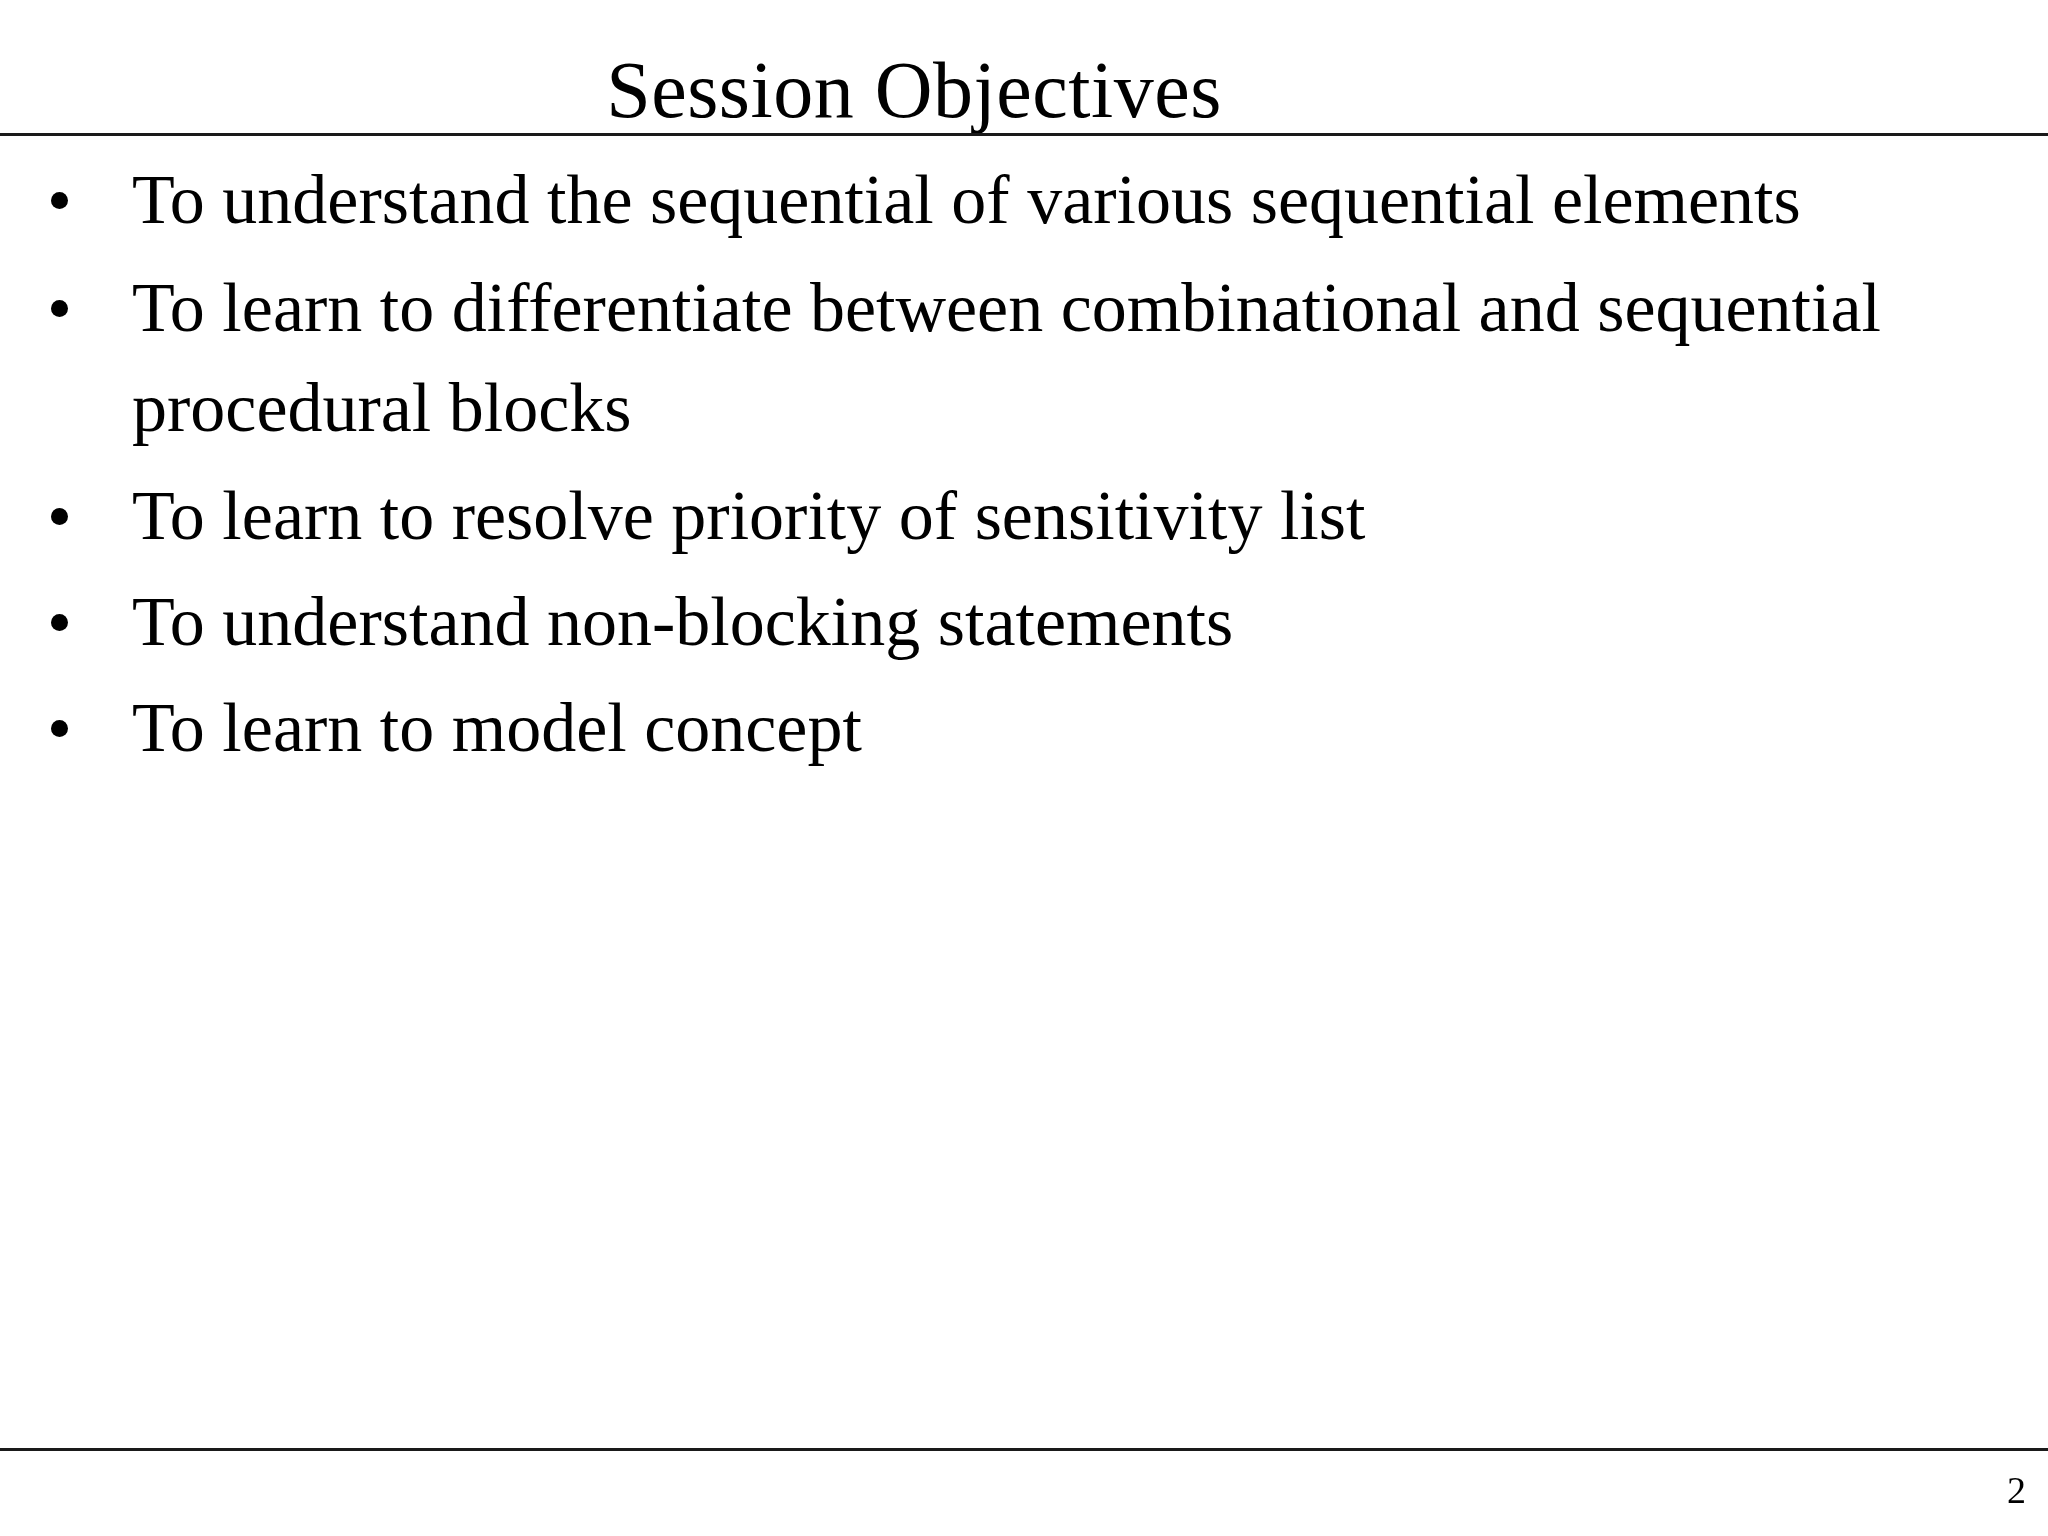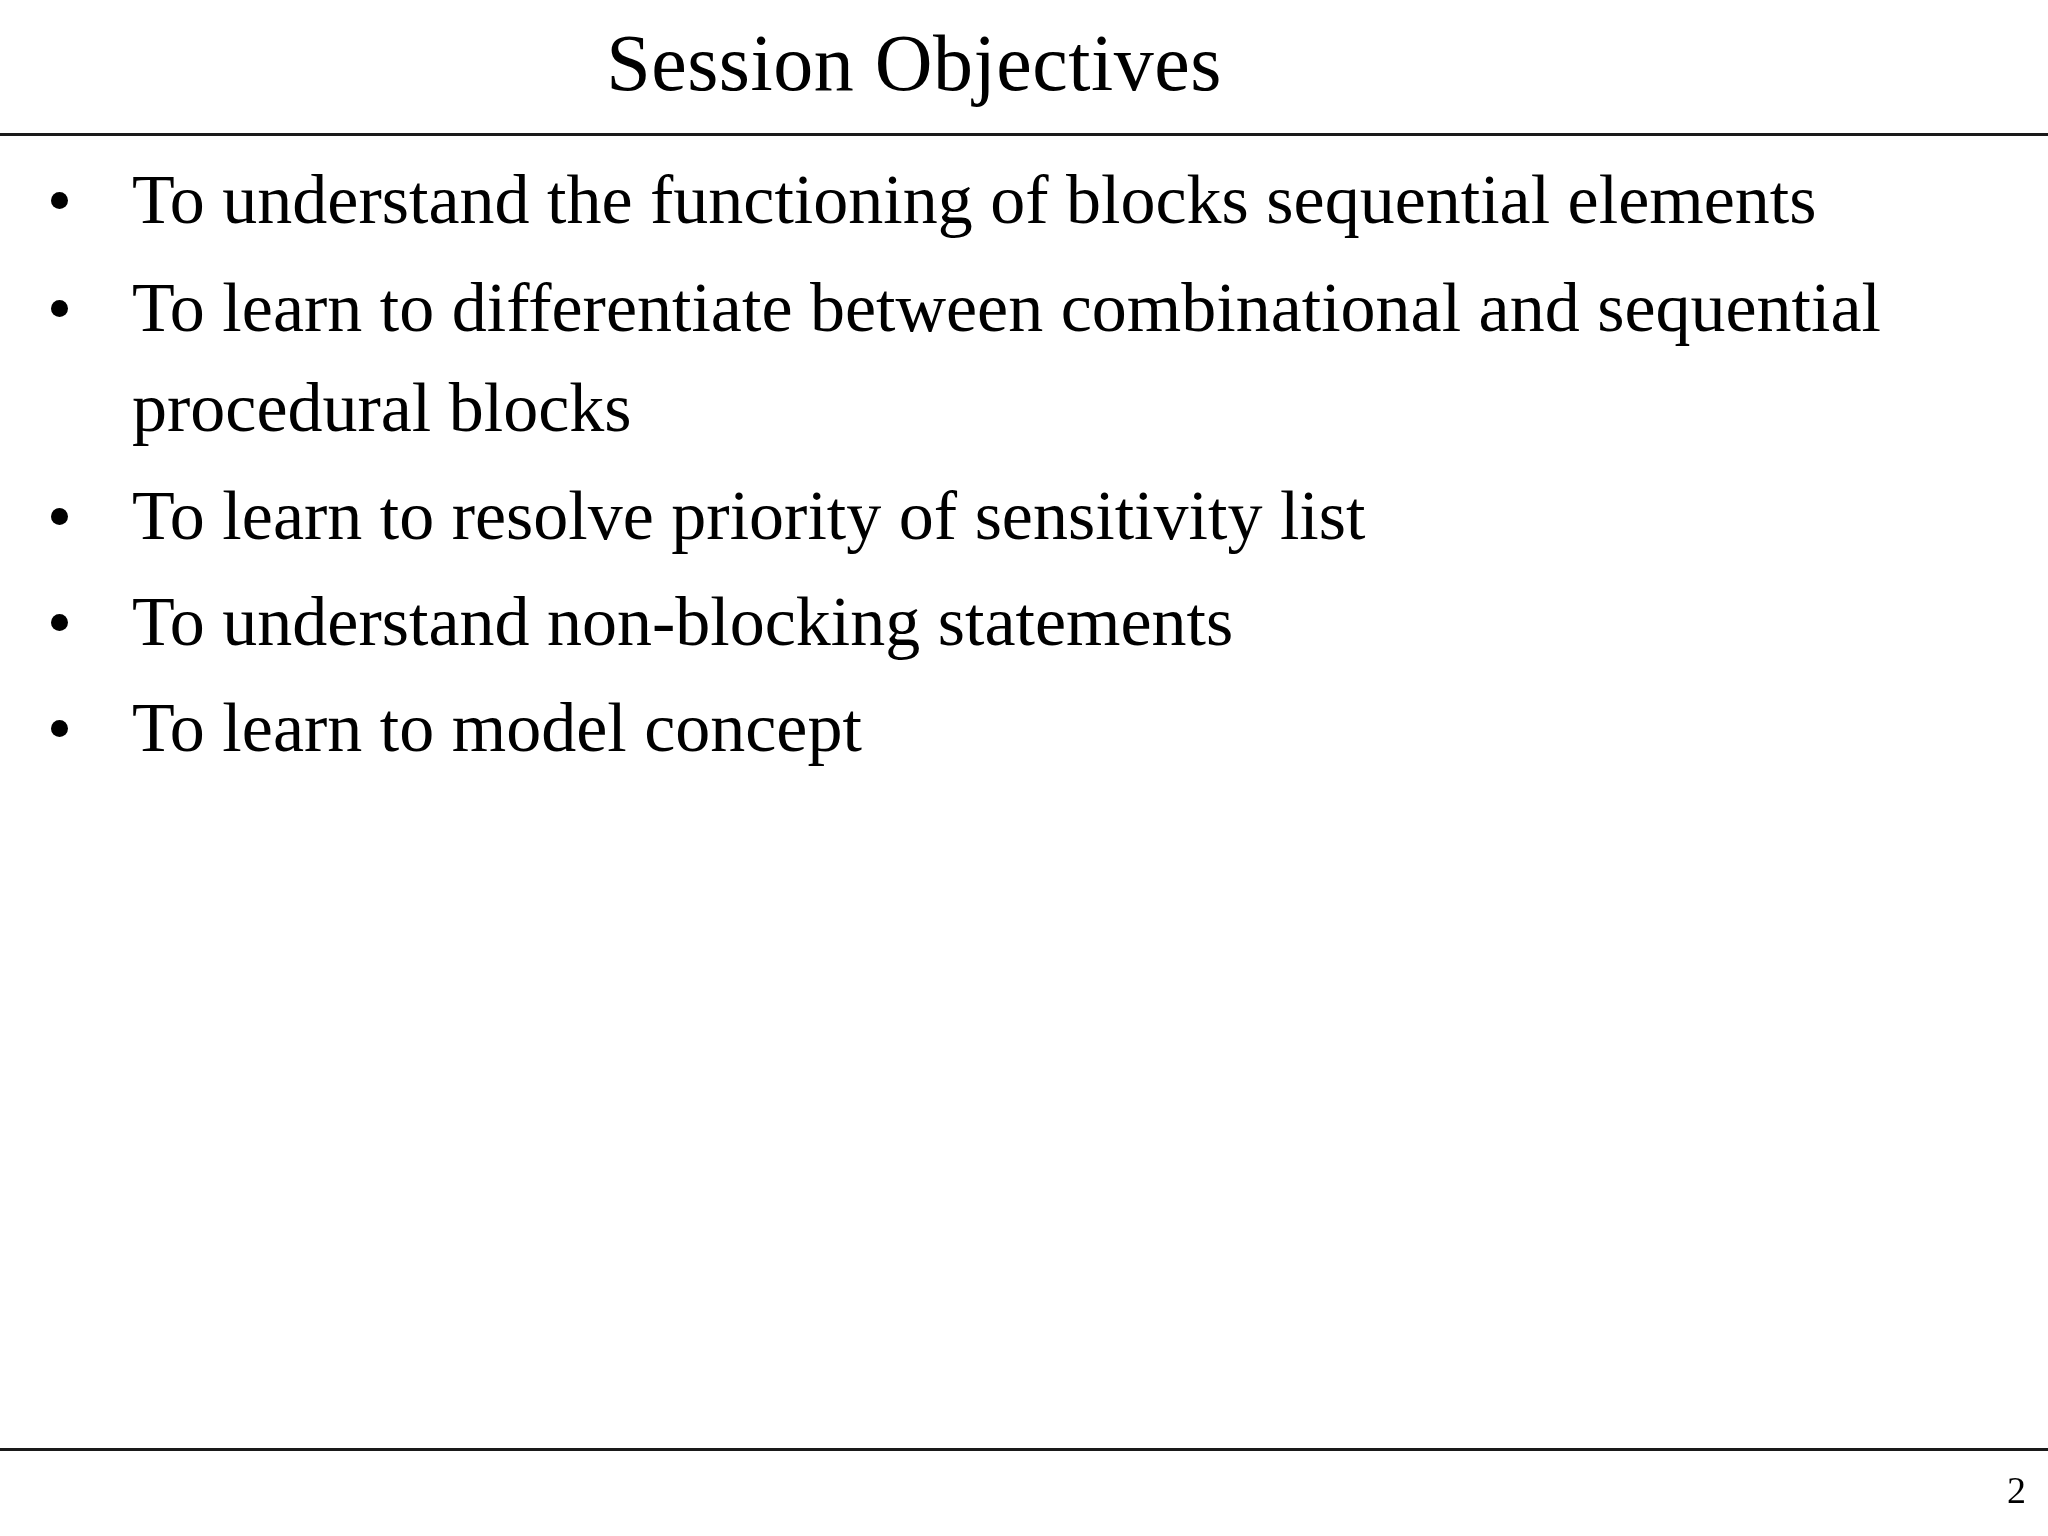--- a/index.html
+++ b/index.html
@@ -22,21 +22,20 @@
   }
 
   
   #title-area {
     position: absolute;
     left: 0;
     top: 0;
     width: 1828px;
     height: 134px;
     display: flex;
-    align-items: center;
     justify-content: center;
   }
   #slide-title {
     font-family: "Liberation Serif", "DejaVu Serif", serif;
     font-size: 80px;
     line-height: 1;
     font-weight: 400;
     letter-spacing: 0.5px;
     color: #000000;
     text-align: center;
@@ -122,21 +121,21 @@
     <h1 id="slide-title">Session Objectives</h1>
   </div>
 
   <div id="rule-top" class="rule"></div>
 
   <div id="body-area">
     <ul id="bullet-list">
 
       <li class="bullet-item two-line">
         <span class="bullet-marker"></span>
-        <span class="bullet-text">To understand the functioning of blocks sequential elements</span>
+        <span class="bullet-text">To understand the sequential of various sequential elements</span>
       </li>
 
 
 
       <li class="bullet-item two-line">
         <span class="bullet-marker"></span>
         <span class="bullet-text">To learn to differentiate between combinational and sequential procedural blocks</span>
       </li>
 
       <li class="bullet-item">

